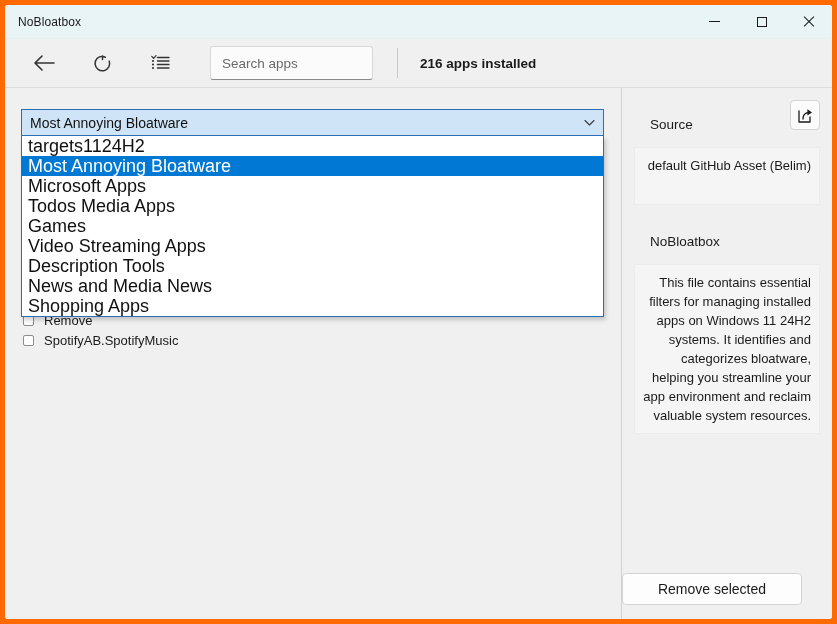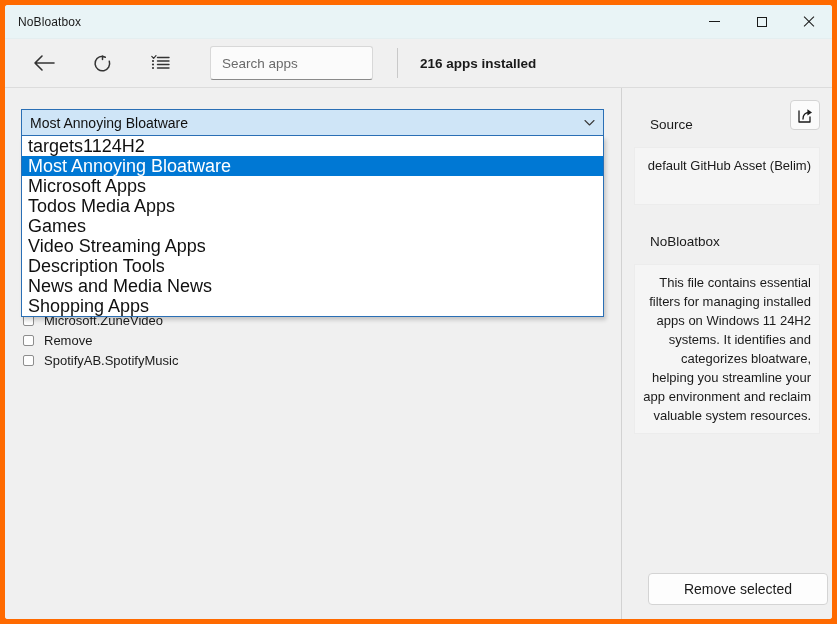--- a/index.html
+++ b/index.html
@@ -261,21 +261,21 @@
   }
   .box-source { height: 58px; }
   .box-desc   { min-height: 150px; }
   .desc-text  { margin: 0; }
 
   .remove-btn-wrap {
     position: absolute;
     left: 0; right: 4px;
     bottom: 15px;
     display: flex;
-    justify-content: flex-end;
+    justify-content: flex-start;
   }
   .remove-btn {
     width: 180px;
     height: 32px;
     background: #fdfdfd;
     border: 1px solid #d4d4d4;
     border-radius: 4px;
     font-family: "Liberation Sans", sans-serif;
     font-size: 14px;
     color: #1a1a1a;
@@ -360,24 +360,20 @@
             <span class="cb"></span>
             <span>Microsoft.WindowsMaps</span>
           </div>
           <div class="app-row">
             <span class="cb"></span>
             <span>Microsoft.YourPhone</span>
           </div>
           <div class="app-row">
             <span class="cb"></span>
             <span>Microsoft.ZuneMusic</span>
-          </div>
-          <div class="app-row">
-            <span class="cb"></span>
-            <span>Microsoft.ZuneVideo</span>
           </div>
           <div class="app-row">
             <span class="cb"></span>
             <span>Remove</span>
           </div>
           <div class="app-row">
             <span class="cb"></span>
             <span>SpotifyAB.SpotifyMusic</span>
           </div>
         </div>

